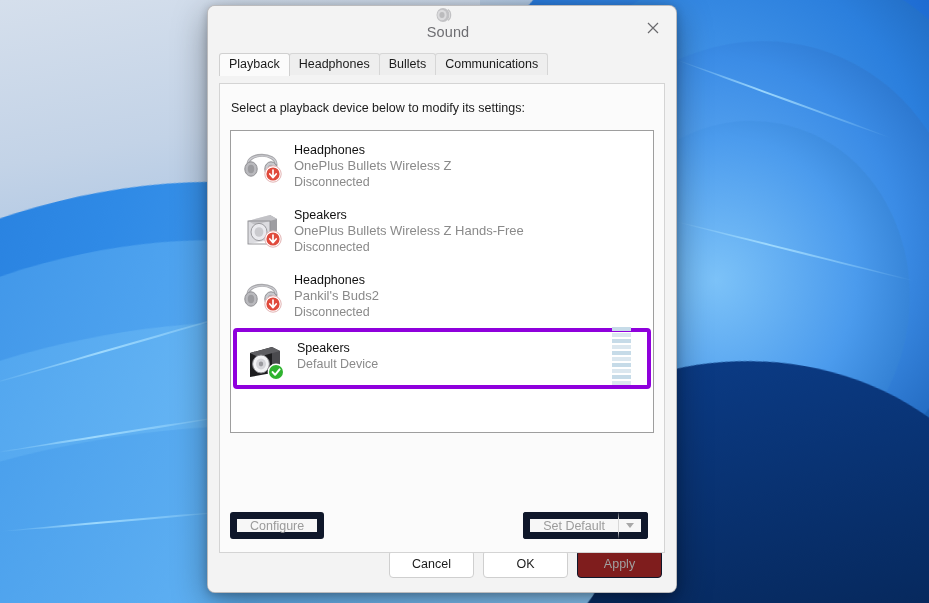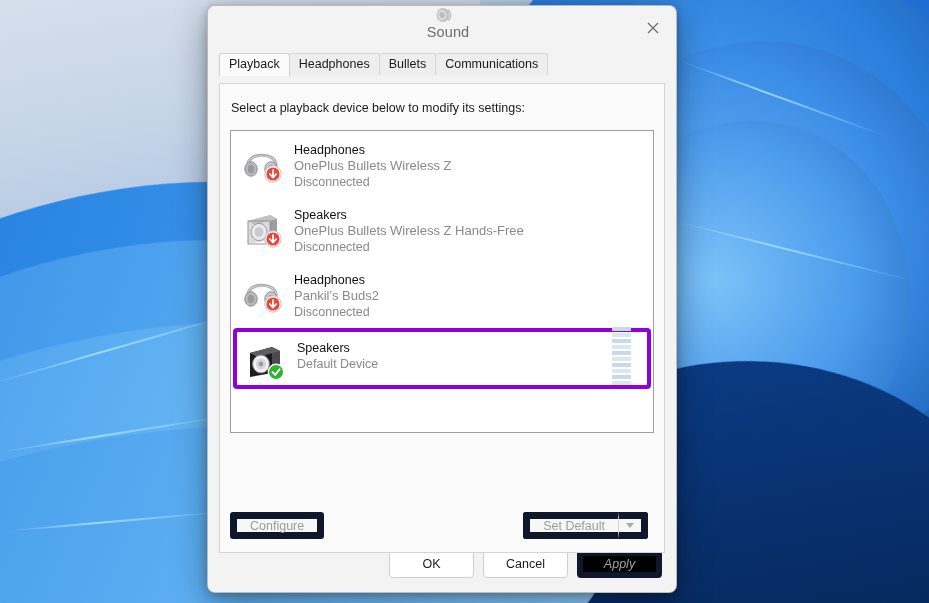--- a/index.html
+++ b/index.html
@@ -330,24 +330,23 @@
     justify-content: center;
     box-sizing: border-box;
     cursor: default;
   }
   .fbtn.enabled {
     background: #ffffff;
     border: 1px solid #cfcfcf;
     color: #1b1b1b;
   }
   .fbtn.disabled {
-    background: #000000;
-    border: 6px solid #0f172a;
+    background: #7f1d1d;
+    border: 1px solid #0f172a;
     color: #a0a0a0;
-    font-style: italic;
   }
 </style>
 </head>
 <body>
 
 <div id="root">
 
   <div class="wallpaper">
     <div class="wp-sky"></div>
 
@@ -504,19 +503,19 @@
         <div class="split">
           <div class="btn main">Set Default</div>
           <div class="btn arrow">
             <span class="caret"></span>
           </div>
         </div>
       </div>
     </div>
 
     <div class="footer">
+      <div class="fbtn enabled">Cancel</div>
       <div class="fbtn enabled">OK</div>
-      <div class="fbtn enabled">Cancel</div>
       <div class="fbtn disabled">Apply</div>
     </div>
 
   </div>
 </div>
 
 </body></html>

